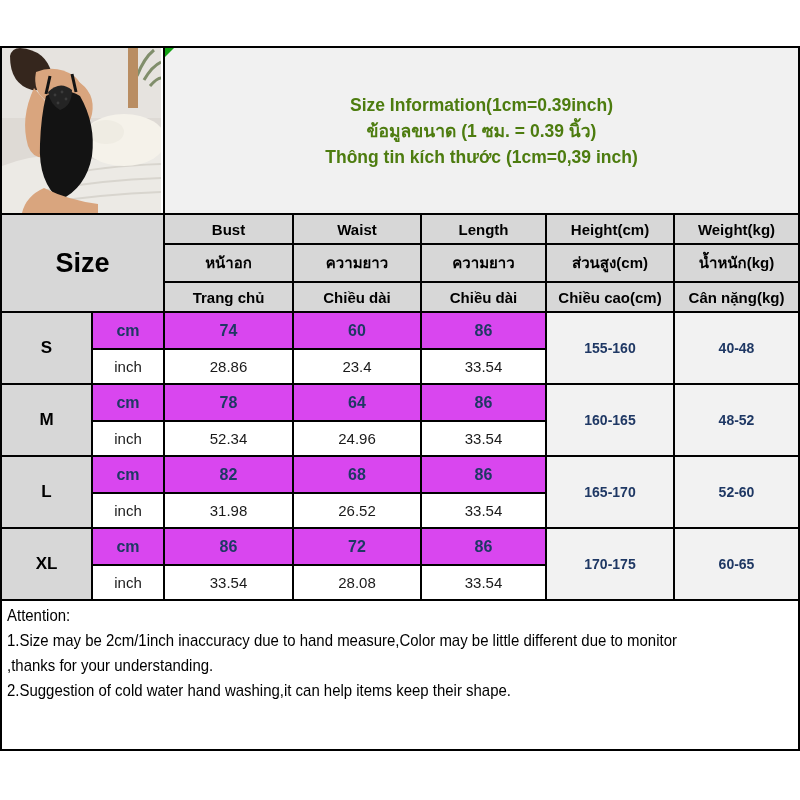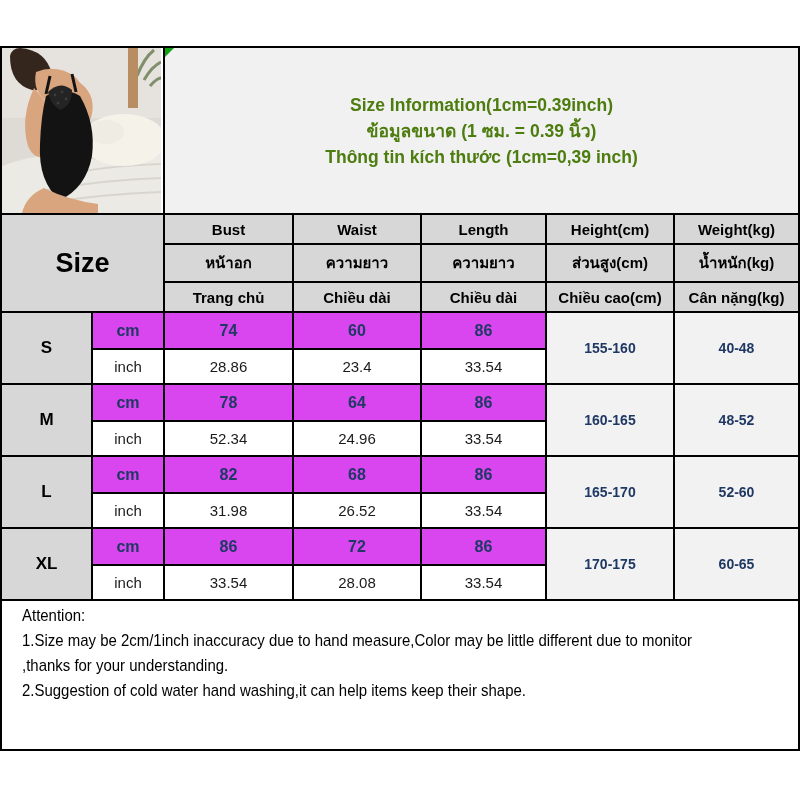--- a/index.html
+++ b/index.html
@@ -25,21 +25,21 @@
   .title-line{font-weight:bold;font-size:17.5px;line-height:26px;color:#4d7c0f;}
   
   .hdr{background:#d7d7d7;font-weight:bold;font-size:15px;}
   .size-head{background:#d7d7d7;font-weight:bold;font-size:27px;}
   .size-letter{background:#d7d7d7;font-weight:bold;font-size:17px;}
   
   .cmrow{background:#d946ef;color:#1f3864;font-weight:bold;font-size:16px;}
   .inchrow{background:#ffffff;color:#1a1a1a;font-weight:normal;font-size:15px;}
   .range{background:#f2f2f2;color:#1f3864;font-weight:bold;font-size:14px;}
   
-  td.attention-cell{background:#fff;text-align:left;vertical-align:top;padding:2px 20px;}
+  td.attention-cell{background:#fff;text-align:left;vertical-align:top;padding:2px 5px;}
   .att-line{
     font-size:17px;line-height:25px;white-space:nowrap;
     transform:scaleX(0.88);transform-origin:0 50%;
   }
   svg{display:block;}
 </style>
 </head>
 <body>
 
 <table class="sheet">

